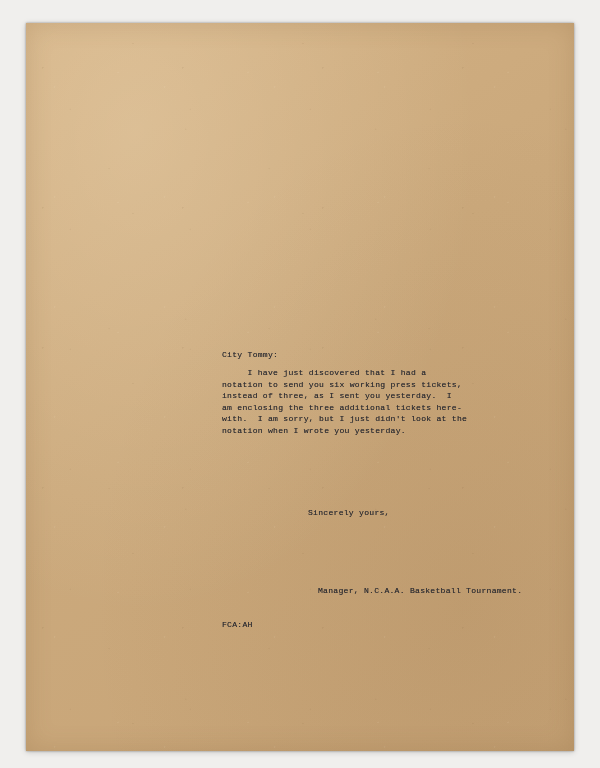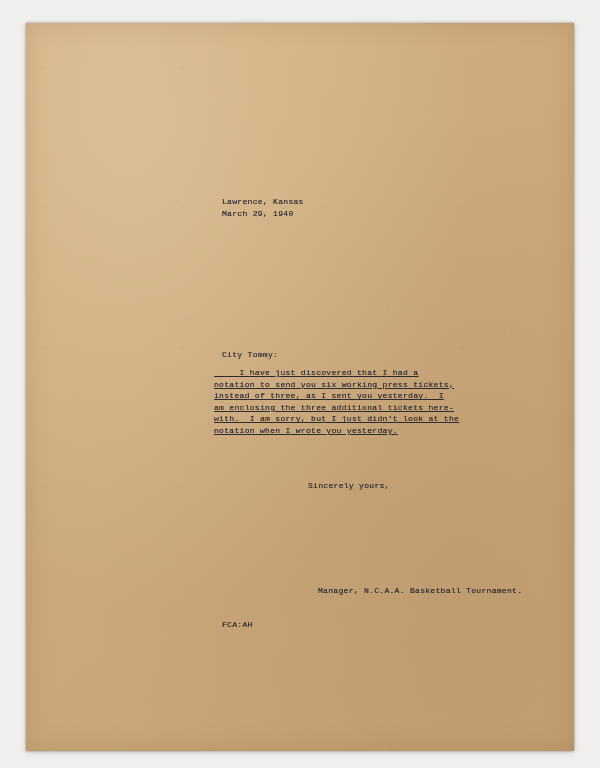--- a/index.html
+++ b/index.html
@@ -66,35 +66,33 @@
     font-size: 8.1px;
     line-height: 11.6px;
     letter-spacing: 0.25px;
     white-space: pre;
     text-shadow: 0 0 0.6px rgba(40,40,50,0.55);
   }
 
   .block-heading  { left: 196px; top: 173px; }
   .block-address  { left: 196px; top: 266px; }
   .block-salute   { left: 196px; top: 326px; }
-  .block-body     { left: 188px; top: 344px; text-decoration: underline; }
-  .block-closing  { left: 282px; top: 457px; }
+  .block-body     { left: 196px; top: 344px; }
+  .block-closing  { left: 282px; top: 484px; }
   .block-title    { left: 282px; top: 562px; padding-left: 10px; }
   .block-initials { left: 196px; top: 596px; }
 </style>
 </head>
 <body>
 
 <div class="viewer">
   <div class="page">
     <div class="grain"></div>
     <div class="edge-shade"></div>
 
-    <div class="typed block-heading">Lawrence, Kansas
-March 29, 1940</div>
 
 
     <div class="typed block-salute">City Tommy:</div>
 
     <div class="typed block-body">     I have just discovered that I had a
 notation to send you six working press tickets,
 instead of three, as I sent you yesterday.  I
 am enclosing the three additional tickets here-
 with.  I am sorry, but I just didn't look at the
 notation when I wrote you yesterday.</div>

